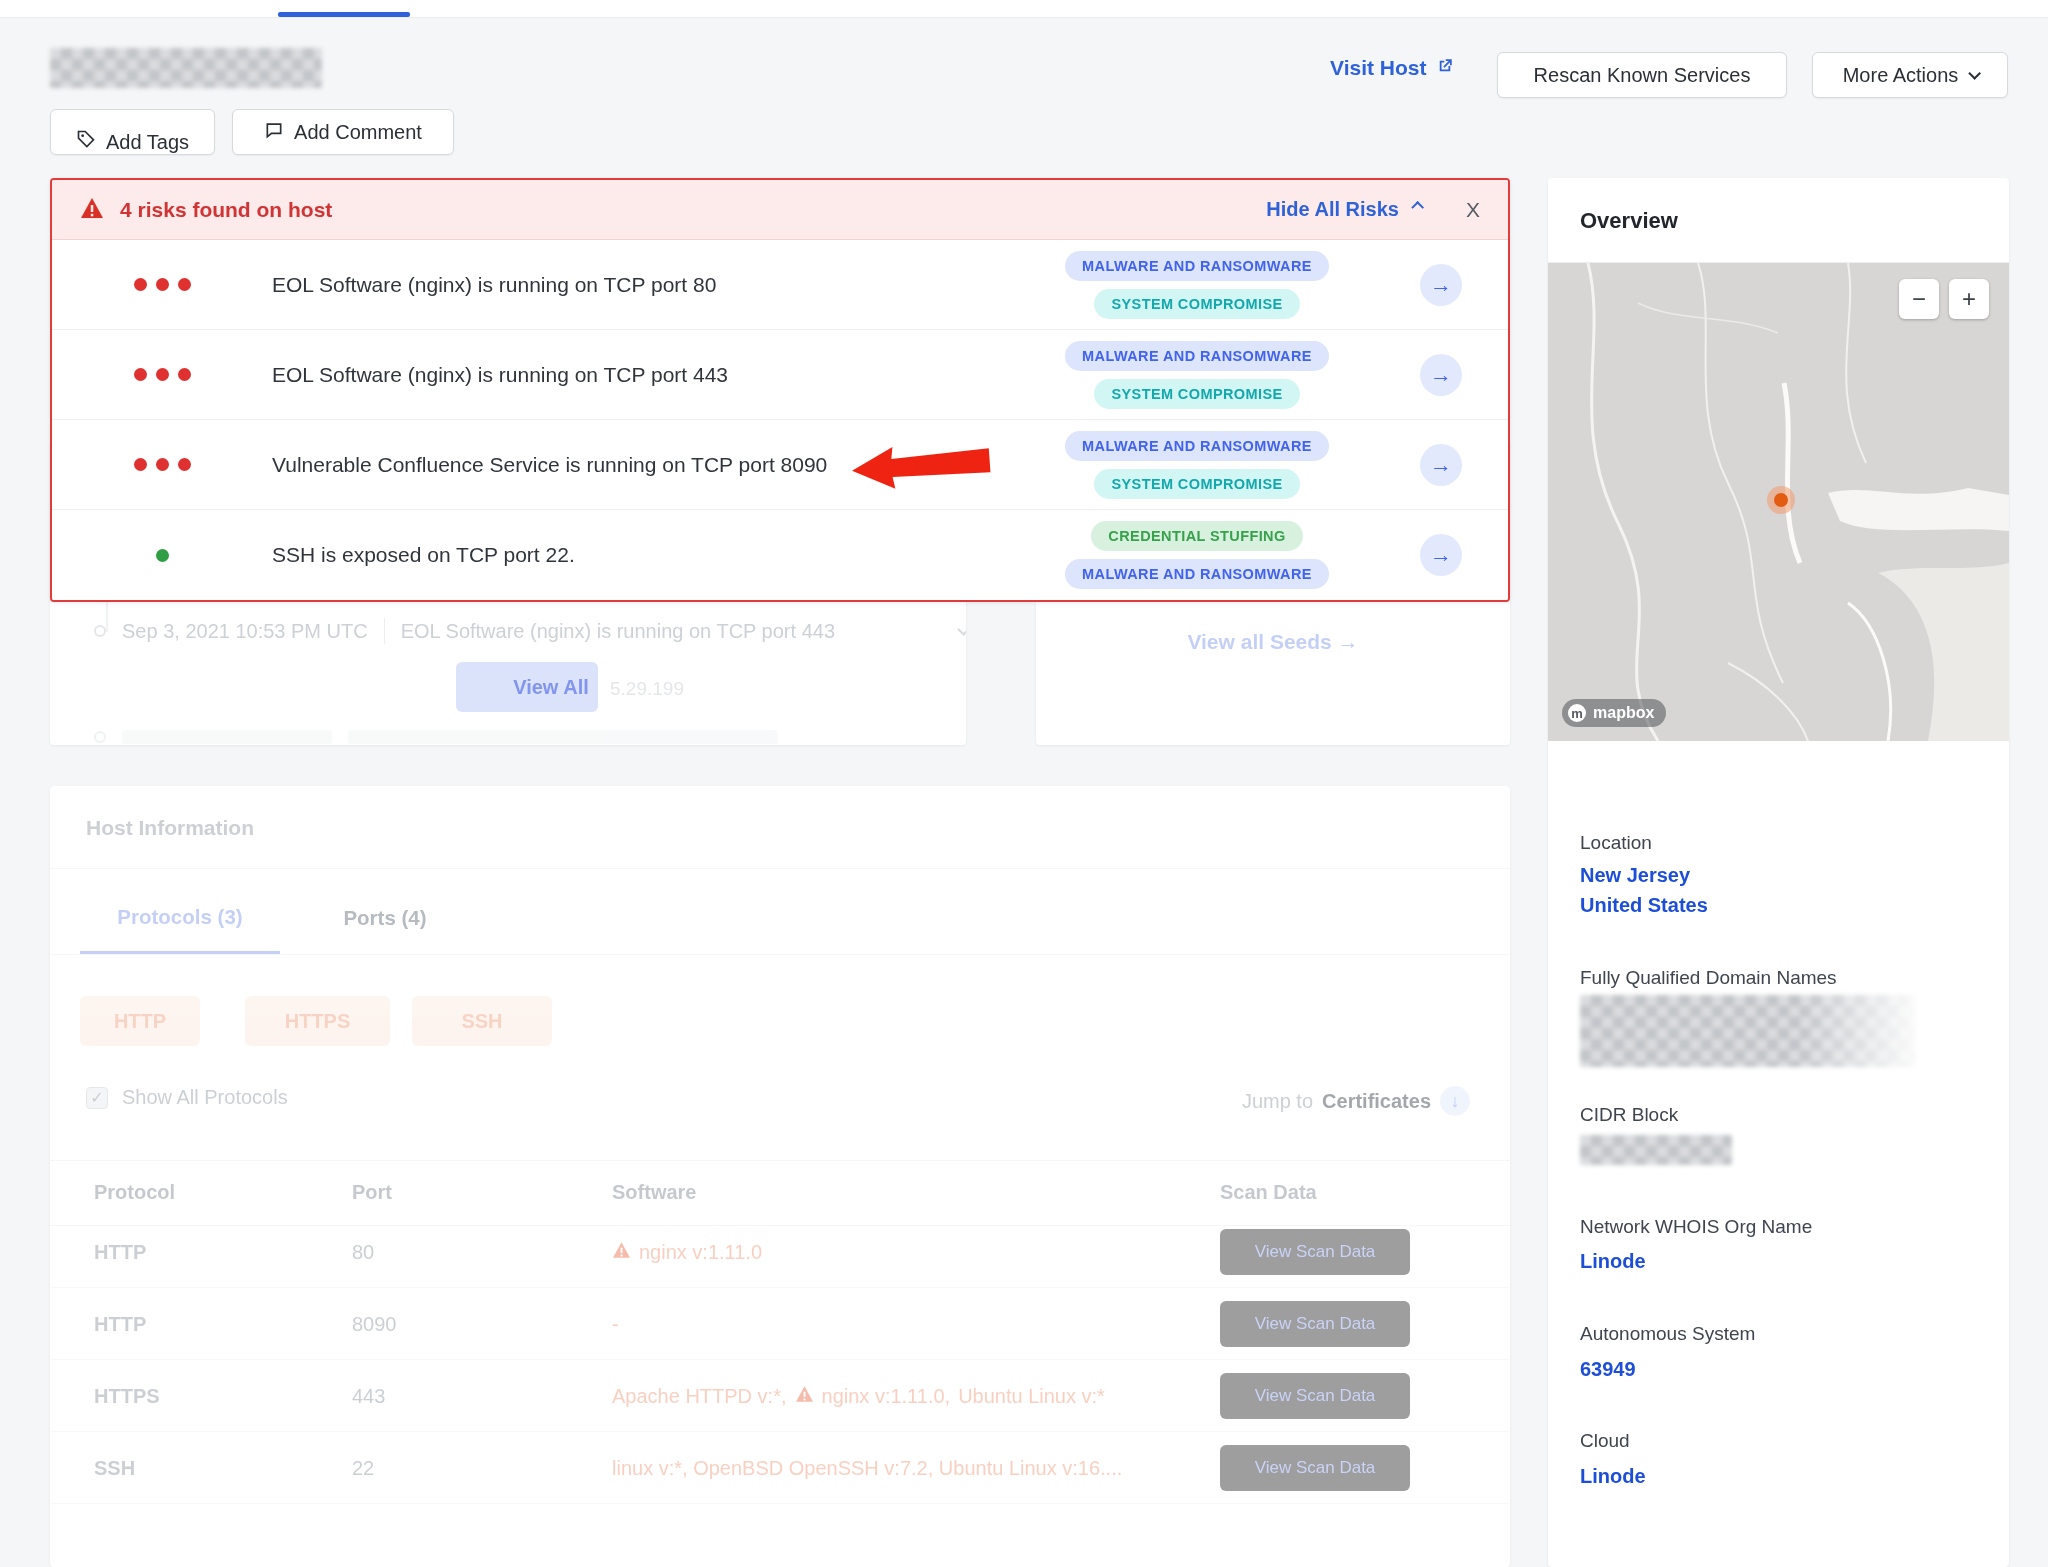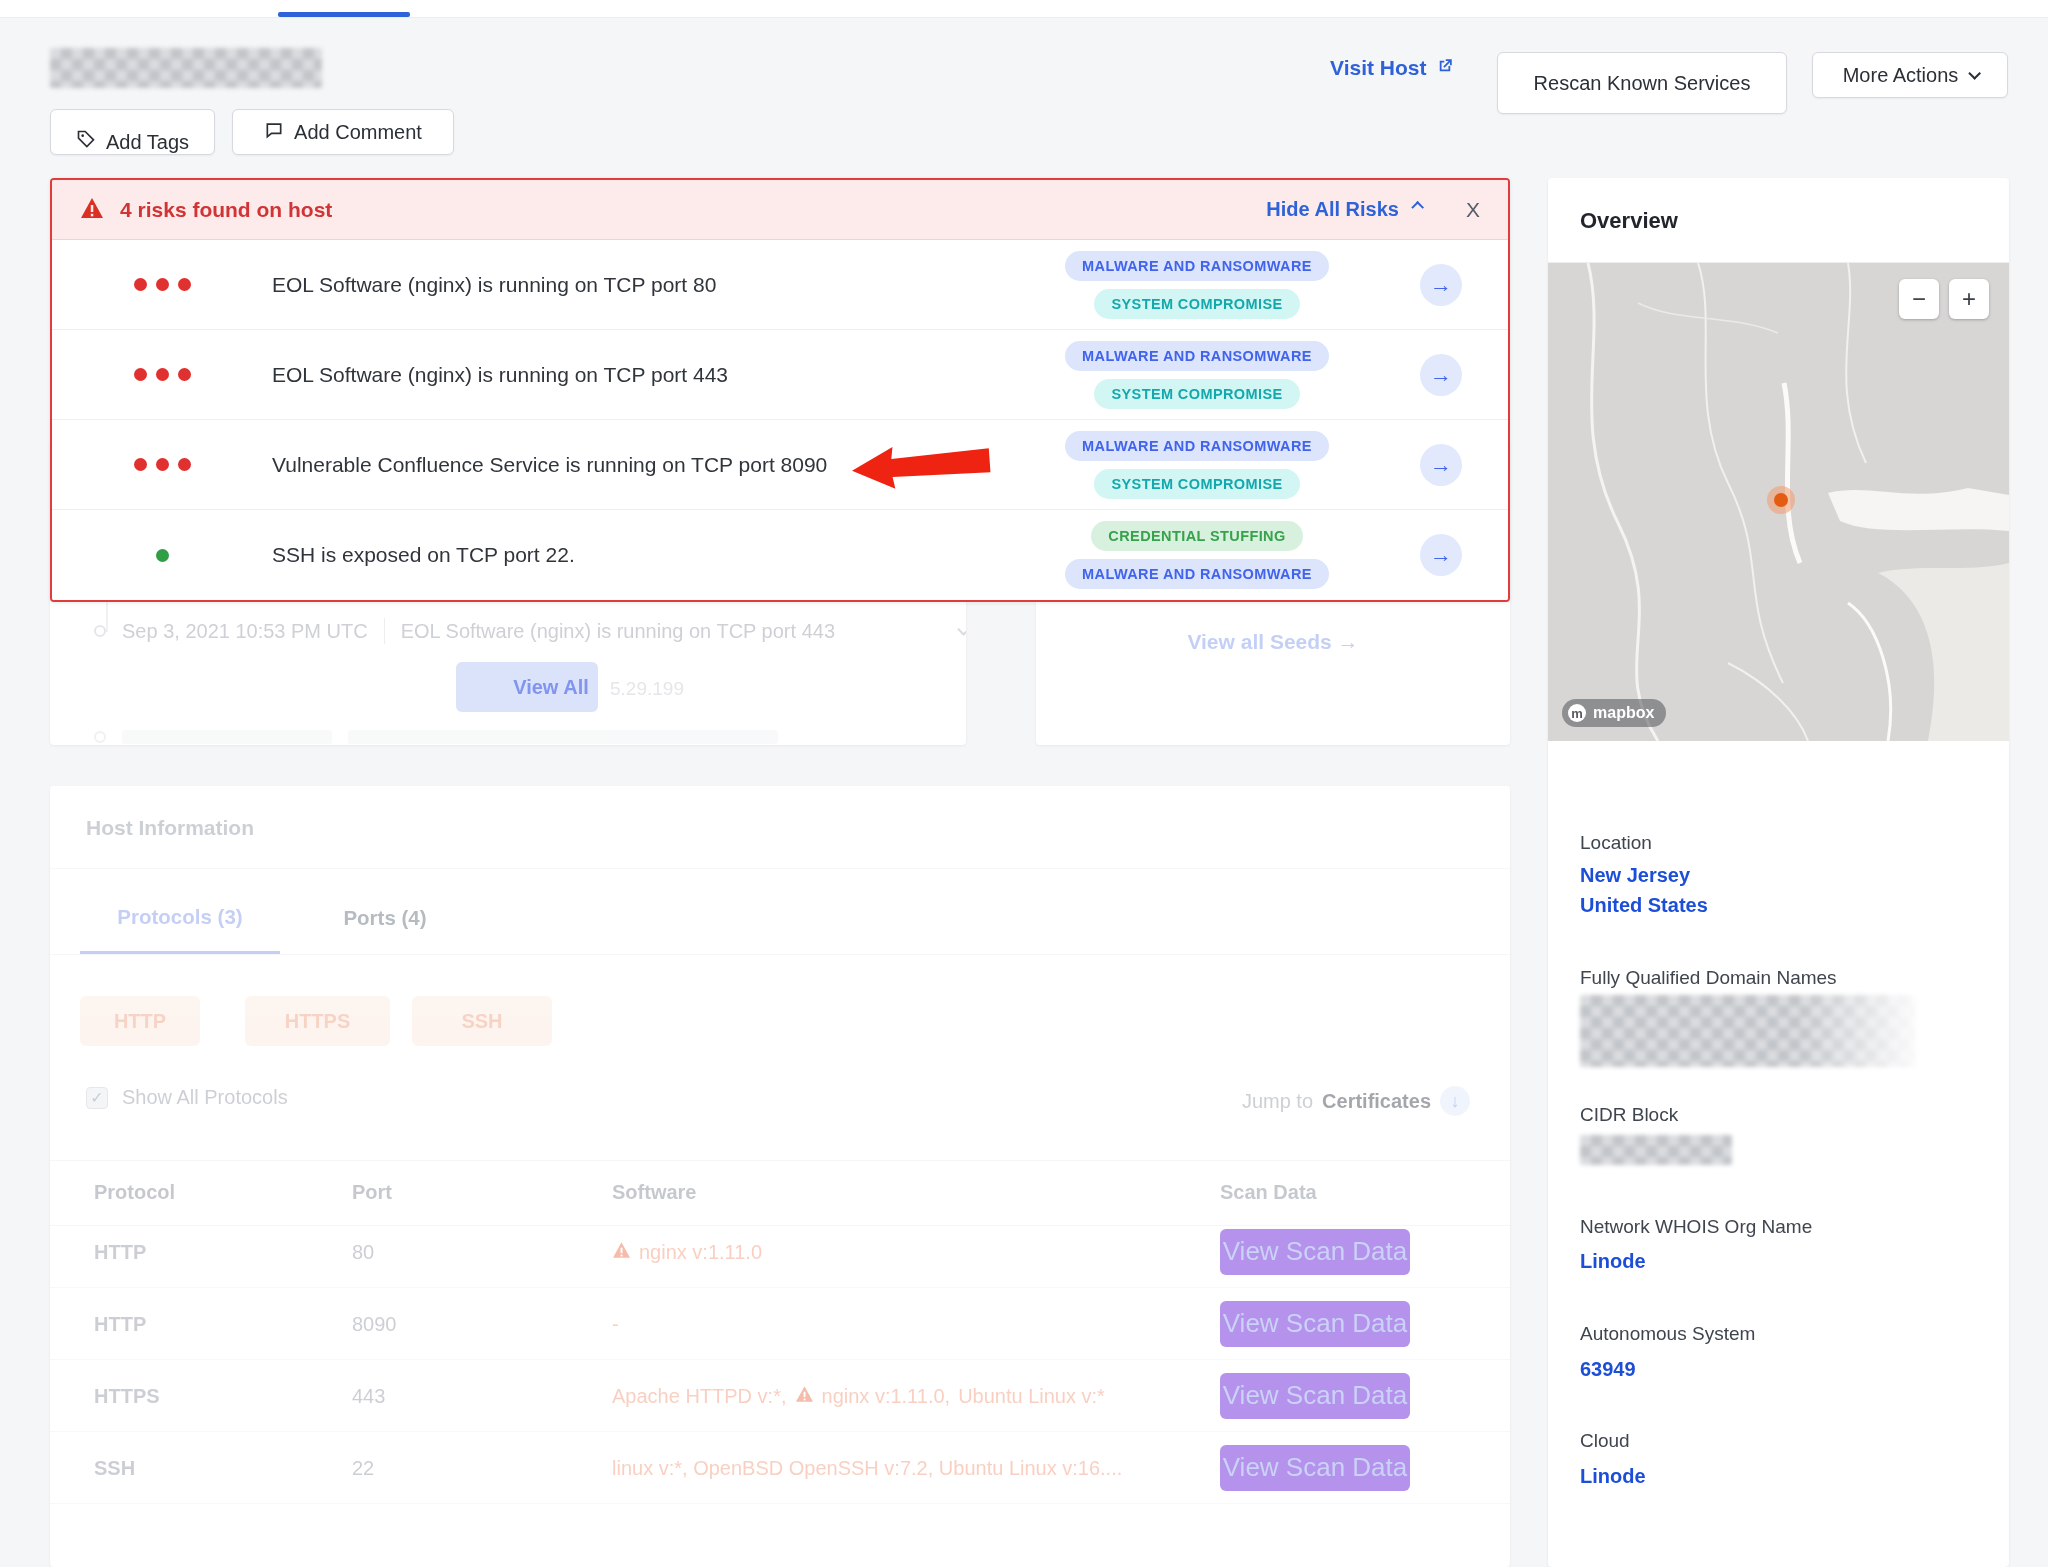--- a/index.html
+++ b/index.html
@@ -10,21 +10,21 @@
   .topbar { position:absolute; left:0; top:0; width:100%; height:18px; background:#fff; border-bottom:1px solid #ededef; }
   .tab-indicator { position:absolute; left:278px; top:12px; width:132px; height:5px; background:#2f62d9; border-radius:2px; }
 
   
   .redacted { background: repeating-conic-gradient(#c2c5c9 0% 25%, #d9dbde 0% 50%) 0 0 / 22px 22px; filter: blur(2px); border-radius:2px; }
   .host-title-redacted { position:absolute; left:50px; top:48px; width:272px; height:40px; }
 
   
   .visit-host { position:absolute; left:1330px; top:56px; display:flex; align-items:center; gap:10px; color:#2f62d9; font-weight:bold; font-size:21px; cursor:pointer; }
   .btn { display:flex; align-items:center; justify-content:center; gap:10px; background:#fff; border:1px solid #d6d9de; border-radius:6px; font-size:20px; color:#2b3036; box-shadow:0 1px 2px rgba(0,0,0,.05); cursor:pointer; }
-  .rescan-btn { position:absolute; left:1497px; top:52px; width:290px; height:62px; }
+  .rescan-btn { position:absolute; left:1497px; top:52px; width:290px; height:46px; }
   .more-actions-btn { position:absolute; left:1812px; top:52px; width:196px; height:46px; }
   .add-tags-btn { position:absolute; left:50px; top:109px; width:165px; height:46px;align-items:flex-end; }
   .add-comment-btn { position:absolute; left:232px; top:109px; width:222px; height:46px; }
   .last-scanned { position:absolute; right:40px; top:121px; display:flex; align-items:center; gap:10px; color:#3a4049; font-size:20px; }
 
   .chev { display:inline-block; width:9px; height:9px; border-right:2.5px solid currentColor; border-bottom:2.5px solid currentColor; }
   .chev.down { transform:rotate(45deg) translateY(-3px); }
   .chev.up   { transform:rotate(-135deg) translateY(3px); }
 
   
@@ -82,21 +82,21 @@
   .jump { position:absolute; right:40px; top:300px; display:flex; align-items:center; gap:9px; font-size:20px; color:#9aa1ab; cursor:pointer; }
   .jump b { color:#4a515b; }
   .jump-circle { width:30px; height:30px; border-radius:50%; background:#e3eafc; color:#8ba0ee; display:flex; align-items:center; justify-content:center; font-size:18px; }
   .th-row { position:absolute; left:0; right:0; top:374px; height:66px; border-top:1px solid #eceef0; border-bottom:1px solid #eceef0; }
   .th { position:absolute; top:20px; font-weight:bold; font-size:20px; color:#8c939d; }
   .col-protocol { left:44px; } .col-port { left:302px; } .col-software { left:562px; } .col-scan { left:1170px; }
   .tbl-row { position:absolute; left:0; right:0; height:72px; border-bottom:1px solid #f1f2f4; }
   .td { position:absolute; top:50%; transform:translateY(-50%); font-size:20px; color:#99a0aa; }
   .td.proto { font-weight:bold; }
   .td.software { display:flex; align-items:center; gap:8px; color:#f2a184; white-space:nowrap; }
-  .scan-btn { position:absolute; left:1170px; top:50%; transform:translateY(-50%); width:190px; height:46px; background:#6d28d9; border-radius:6px; color:#97a9f1; font-size:26px; display:flex; align-items:center; justify-content:center; cursor:pointer; }
+  .scan-btn { position:absolute; left:1170px; top:50%; transform:translateY(-50%); width:190px; height:46px; background:#404040; border-radius:6px; color:#97a9f1; font-size:17px; display:flex; align-items:center; justify-content:center; cursor:pointer; }
 
   
   .overview-card { position:absolute; left:1548px; top:178px; width:461px; height:1389px; background:#fff; border-radius:4px; box-shadow:0 1px 3px rgba(0,0,0,.07); z-index:1; }
   .ov-title { position:absolute; left:32px; top:30px; font-weight:bold; font-size:22px; color:#22262c; }
   .ov-div { position:absolute; left:0; right:0; top:84px; height:1px; background:#eceef0; }
   .map { position:absolute; left:0; top:85px; width:461px; height:478px; background:#d7d6d4; overflow:hidden; }
   .zoom-controls { position:absolute; right:20px; top:16px; display:flex; gap:10px; }
   .zoom-btn { width:40px; height:40px; background:#fff; border-radius:6px; box-shadow:0 1px 3px rgba(0,0,0,.25); display:flex; align-items:center; justify-content:center; font-size:24px; color:#3a3f46; cursor:pointer; }
   .marker { position:absolute; left:219px; top:223px; width:28px; height:28px; }
   .marker .halo { position:absolute; inset:0; border-radius:50%; background:#f29b6b; opacity:.55; }

